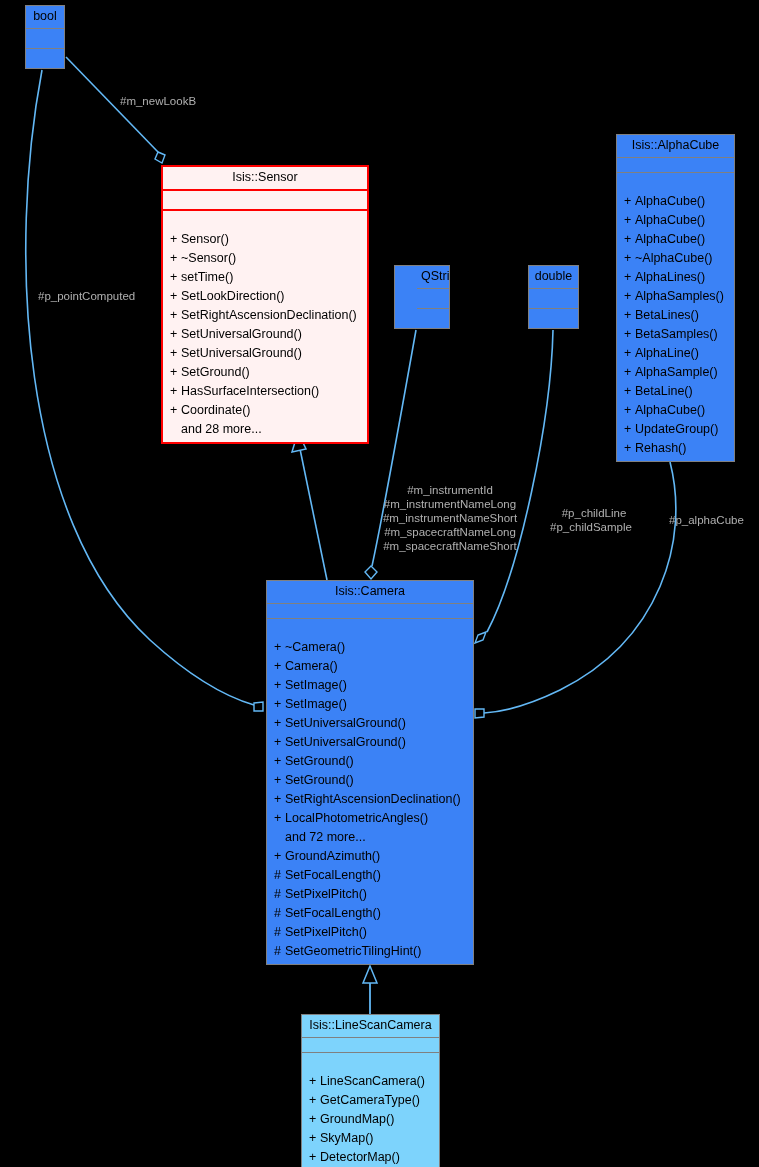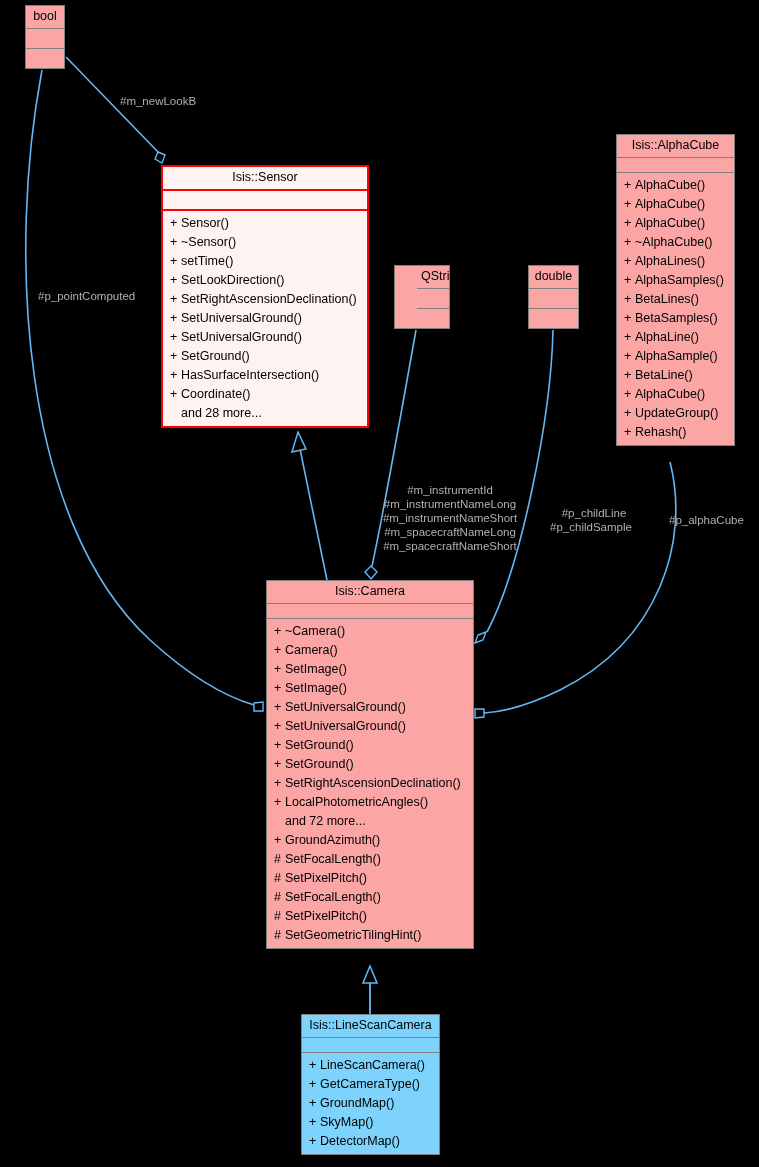--- a/index.html
+++ b/index.html
@@ -22,41 +22,42 @@
     left: 0;
     top: 0;
     width: 759px;
     height: 1167px;
     pointer-events: none;
   }
   .umlbox {
     position: absolute;
     box-sizing: border-box;
     border: 1px solid #808080;
-    background: #fca5a5;
+    background: #3b82f6;
     font-size: 12.5px;
     line-height: 1.0;
   }
   .umlbox .title {
     text-align: center;
     padding: 4px 4px 5px 4px;
     border-bottom: 1px solid #808080;
     color: #000000;
     font-size: 12.5px;
     white-space: nowrap;
   }
   .umlbox .attrs {
     border-bottom: 1px solid #808080;
     min-height: 14px;
   }
   .umlbox .attrs.tall {
     min-height: 18px;
   }
   .umlbox .ops {
     padding: 3px 0 3px 0;
+    margin-top: 16px;
   }
   .umlbox .op {
     white-space: nowrap;
     padding: 1px 4px 1px 7px;
     color: #000000;
     font-size: 12.5px;
     line-height: 17px;
   }
   .umlbox .op .vis {
     display: inline-block;

